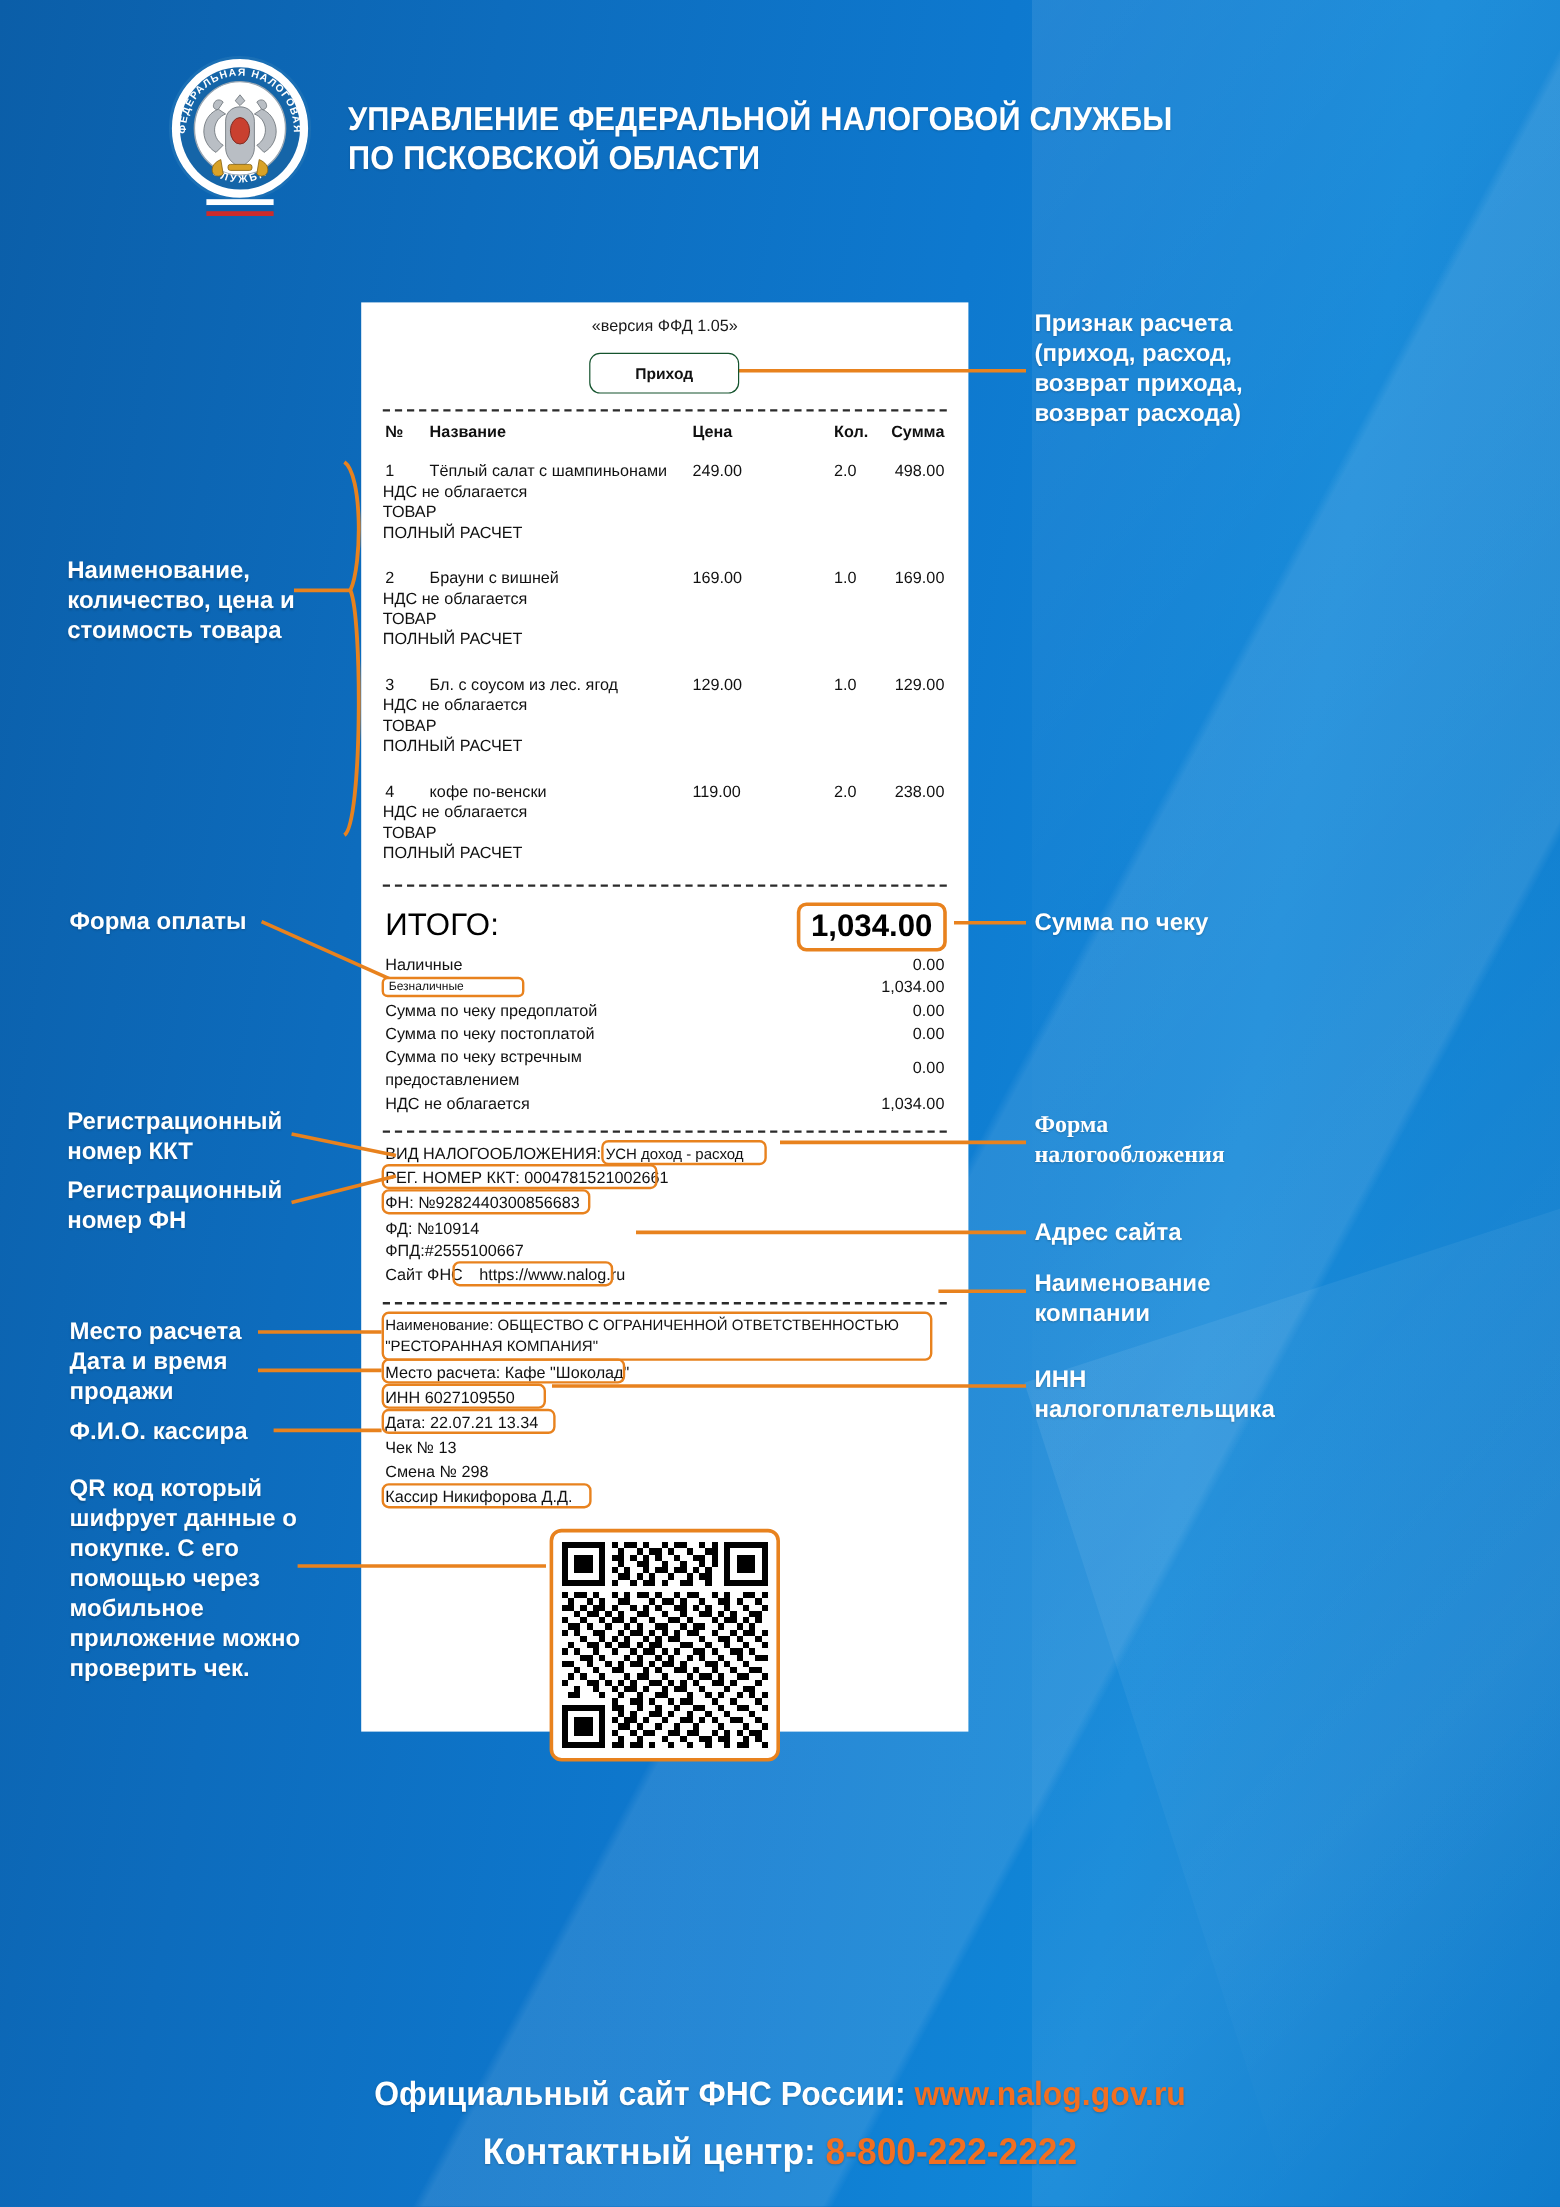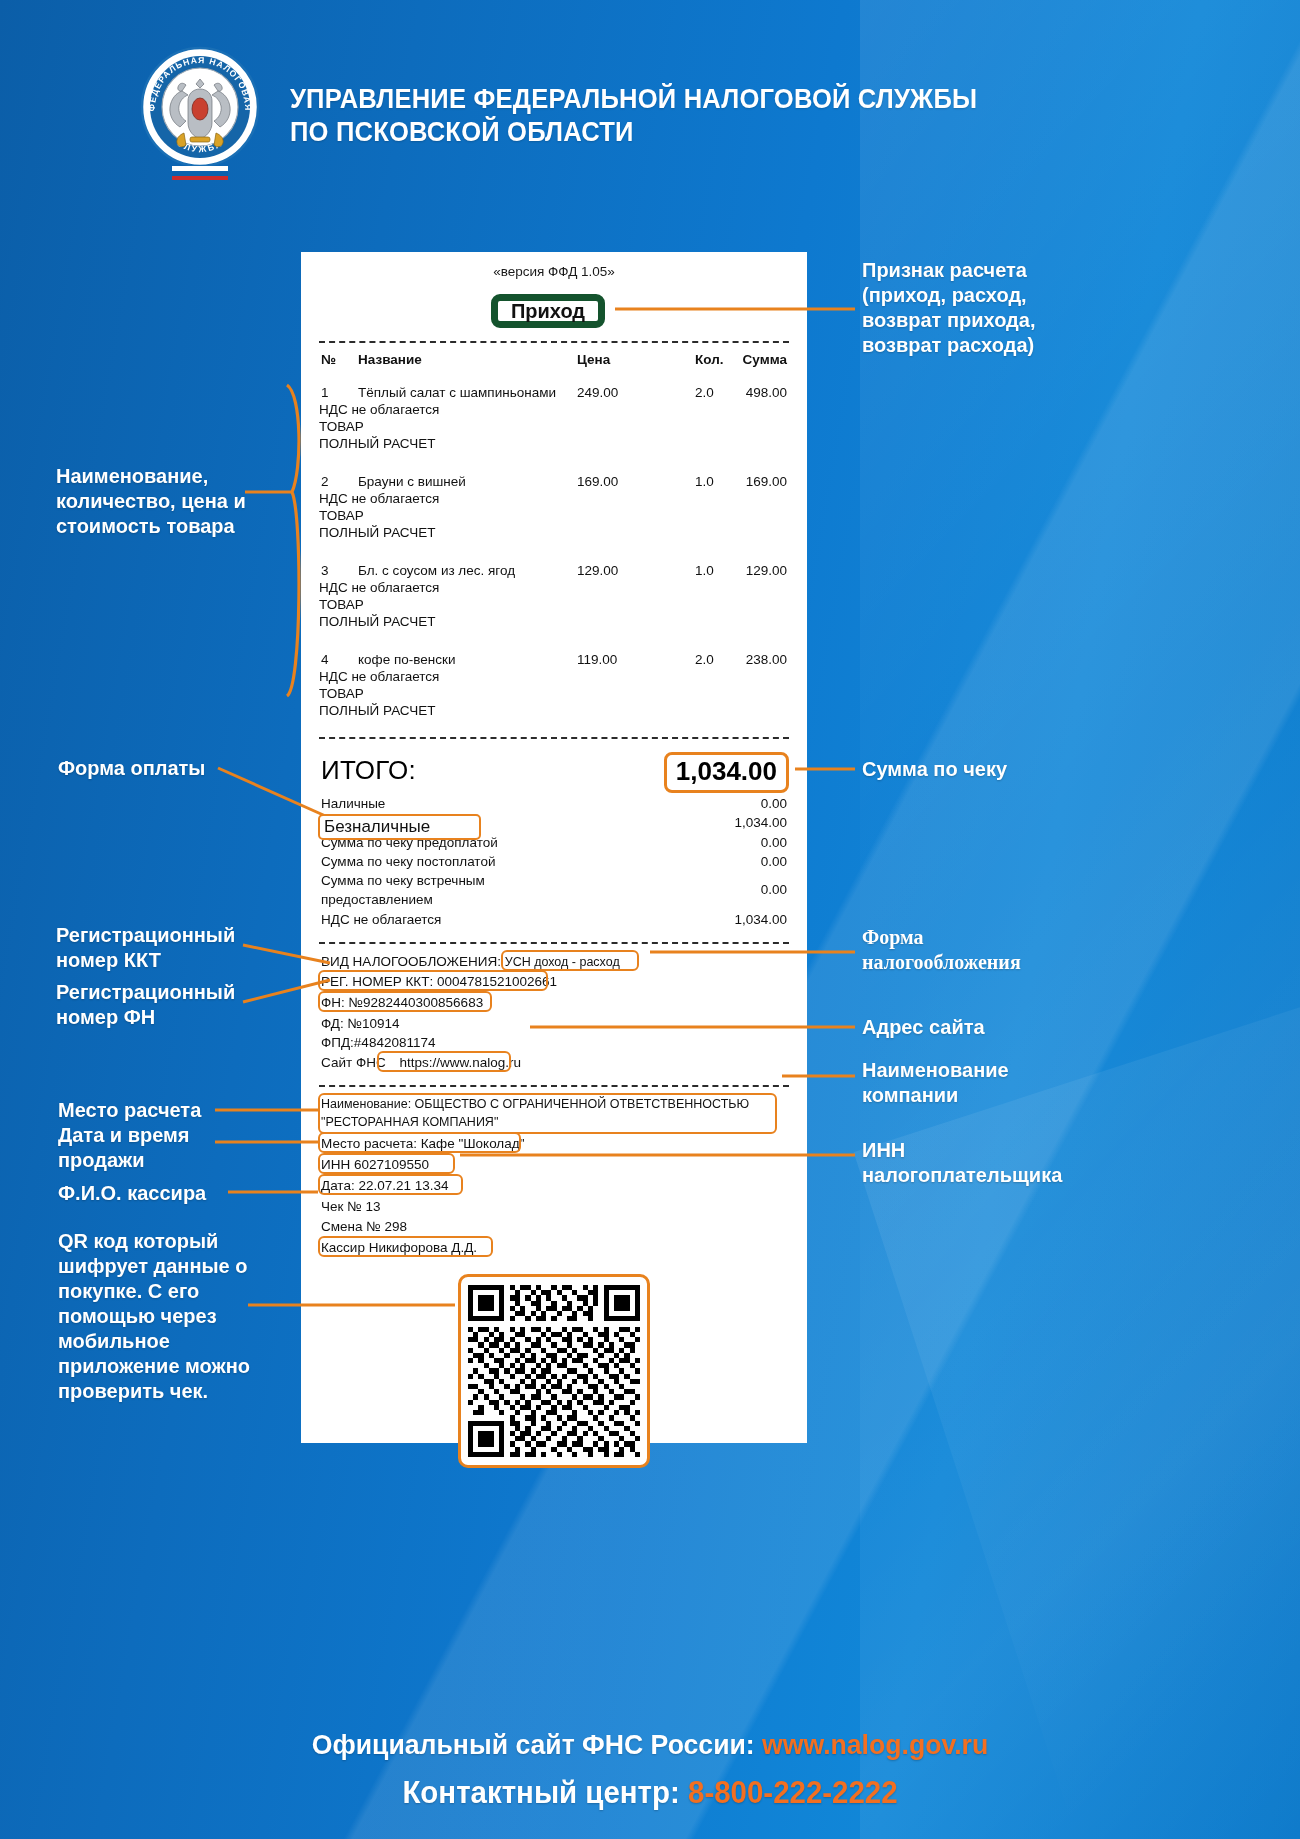--- a/index.html
+++ b/index.html
@@ -50,25 +50,25 @@
     width: 506px; height: 1191px;
     background: #ffffff;
   }
   .ffd {
     position: absolute; top: 12px; left: 0; width: 506px;
     text-align: center; font-size: 13.5px; color: #1a1a1a;
   }
 
   .badge-prihod {
     position: absolute; left: 190px; top: 42px;
-    width: 114px; height: 34px;
-    border: 7px solid #14532d; border-radius: 9px;
+    width: 125px; height: 34px;
+    border: 1px solid #14532d; border-radius: 9px;
     background: #fff;
     display: flex; align-items: center; justify-content: center;
-    font-size: 20px; font-weight: 700; color: #111;
+    font-size: 13px; font-weight: 700; color: #111;
     z-index: 5;
   }
 
   .dashed {
     position: absolute; left: 18px; width: 470px; height: 0;
     border-top: 2px dashed #2b2b2b;
   }
 
   .tbl-head {
     position: absolute; left: 0; top: 0; width: 506px;
@@ -96,21 +96,21 @@
     z-index: 5;
   }
 
   .pay-row { position: absolute; left: 0; width: 506px; font-size: 13.5px; color: #111; }
   .pay-l { position: absolute; left: 20px; }
   .pay-v { position: absolute; left: 380px; width: 106px; text-align: right; }
   .bezn-box {
     position: absolute; left: 17px;
     border: 2px solid #e8821e; border-radius: 5px;
     padding: 1px 49px 1px 4px;
-    font-size: 17px; color: #111;
+    font-size: 10px; color: #111;
     background: #fff; z-index: 4;
   }
 
   .info-row { position: absolute; left: 20px; font-size: 13.5px; color: #111; white-space: nowrap; }
 
   .box-out {
     position: absolute;
     border: 2.5px solid #e8821e; border-radius: 6px;
     background: transparent; z-index: 4;
   }
@@ -346,21 +346,21 @@
   </div>
   <div class="box-out" style="left:17px; top:718px; width:230px; height:21px;"></div>
 
   <div class="info-row" style="top:743px">
     <span>ФН:</span>
     <span>№9282440300856683</span>
   </div>
   <div class="box-out" style="left:17px; top:739px; width:174px; height:21px;"></div>
 
   <div class="info-row" style="top:764px">ФД: №10914</div>
-  <div class="info-row" style="top:783px">ФПД:#4842081174</div>
+  <div class="info-row" style="top:783px">ФПД:#2555100667</div>
 
   <div class="info-row" style="top:803px">
     <span>Сайт ФНС</span>
     <span style="margin-left:10px">https://www.nalog.ru</span>
   </div>
   <div class="box-out" style="left:76px; top:799px; width:134px; height:21px;"></div>
 
   <div class="dashed" style="top:833px"></div>
 
   <div class="info-row" style="top:845px; font-size:12.5px">Наименование: ОБЩЕСТВО С ОГРАНИЧЕННОЙ ОТВЕТСТВЕННОСТЬЮ</div>

